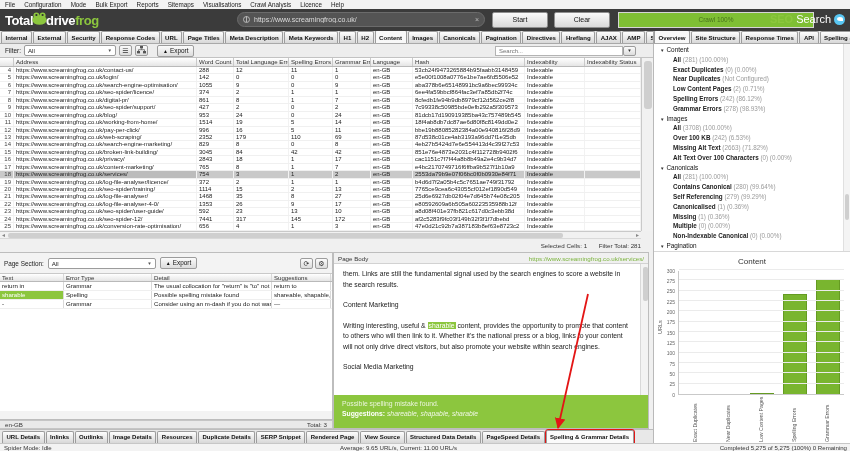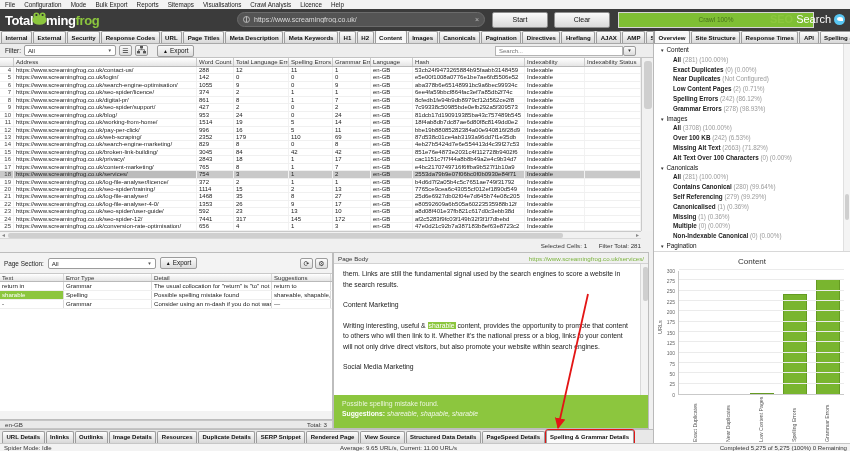--- a/index.html
+++ b/index.html
@@ -150,21 +150,21 @@
   <div class="toolbar">
     <div class="logo">
       <span>Total</span>
         <span><svg width="15" height="13" viewBox="0 0 15 13">
             <circle cx="4.4" cy="3.4" r="3" fill="#8cc63e"></circle>
             <circle cx="10.6" cy="3.4" r="3" fill="#8cc63e"></circle>
             <ellipse cx="7.5" cy="8" rx="7.2" ry="4.8" fill="#8cc63e"></ellipse>
             <circle cx="4.4" cy="3" r="1.1" fill="#2e2e2e"></circle>
             <circle cx="10.6" cy="3" r="1.1" fill="#2e2e2e"></circle>
           </svg></span>
-        <span>ming</span>
+        <span>drive</span>
         <span class="green">frog</span>
     </div>
     <div class="urlbar">
       <span class="globe"></span>
       <span class="url">https://www.screamingfrog.co.uk/</span>
       <span class="clearx">×</span>
     </div>
     <div class="tbtn" style="left:492px">Start</div>
     <div class="tbtn" style="left:554px">Clear</div>
     <div class="progress">Crawl 100%</div>

